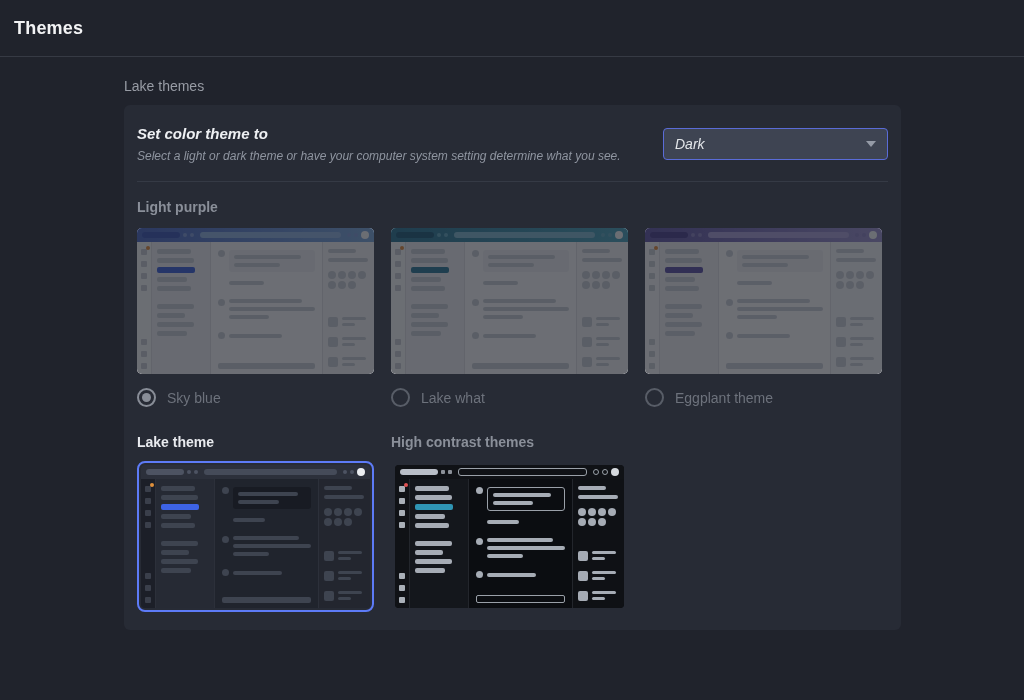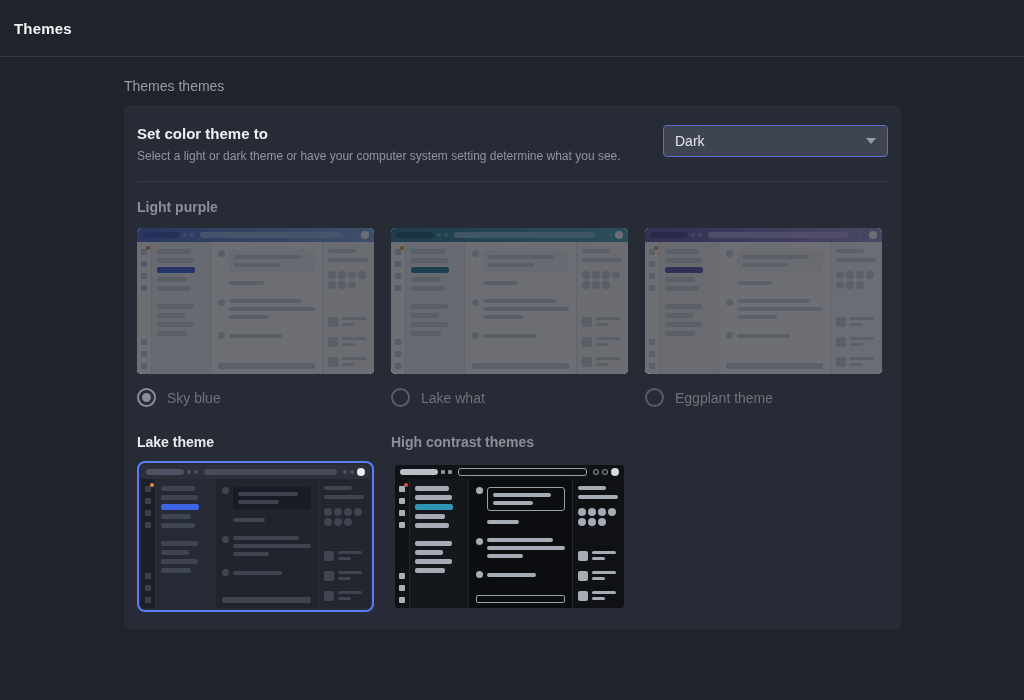--- a/index.html
+++ b/index.html
@@ -1,24 +1,24 @@
 <!DOCTYPE html>
 <html><head>
 <meta charset="utf-8">
 <style>
   html,body{margin:0;padding:0;background:#20232c;font-family:"Liberation Sans",sans-serif;}
   .screen{width:1024px;height:700px;background:#20232c;overflow:hidden;position:relative;}
   
   .hdr{height:56px;display:flex;align-items:center;padding-left:14px;border-bottom:1px solid #363a44;}
-  .hdr-title{color:#f2f3f5;font-size:15px;font-weight:700;letter-spacing:.2px;}
+  .hdr-title{color:#f2f3f5;font-size:18px;font-weight:700;letter-spacing:.2px;}
   
   .content{padding:21px 0 0 124px;}
   .section-label{color:#989ca5;font-size:14px;margin-bottom:11px;}
   .card{width:751px;background:#272b35;border-radius:6px;padding:0 13px 18px 13px;}
-  .setting-row{display:flex;justify-content:space-between;padding:20px 0 18px 0;}
+  .setting-row{display:flex;justify-content:space-between;align-items:center;padding:20px 0 18px 0;font-style:italic;}
   .setting-title{color:#eef0f3;font-size:15px;font-weight:700;}
   .setting-desc{color:#8f95a0;font-size:12px;margin-top:7px;}
   .dropdown{width:201px;height:30px;background:#3e4452;border:1.5px solid #5a6cd8;border-radius:4px;
     display:flex;align-items:center;justify-content:space-between;padding:0 11px;cursor:pointer;}
   .dropdown-value{color:#e3e6ea;font-size:14px;}
   .chev{width:0;height:0;border-left:5px solid transparent;border-right:5px solid transparent;border-top:6px solid #959ba7;}
   .divider{height:1px;background:#353a45;}
   .group-heading{color:#8a8f99;font-size:14px;font-weight:600;margin:17px 0 13px 0;}
   .grid{display:grid;grid-template-columns:repeat(3,237px);column-gap:17px;}
   
@@ -70,21 +70,21 @@
 </style>
 </head>
 <body>
 
 <div class="screen">
   <div class="hdr">
     <div class="hdr-title">Themes</div>
   </div>
 
   <div class="content">
-    <div class="section-label">Themes themes</div>
+    <div class="section-label">Lake themes</div>
 
     <div class="card">
       <div class="setting-row">
         <div>
           <div class="setting-title">Set color theme to</div>
           <div class="setting-desc">Select a light or dark theme or have your computer system setting determine what you see.</div>
         </div>
         <div class="dropdown">
           <span class="dropdown-value">Dark</span>
           <span class="chev"></span>

